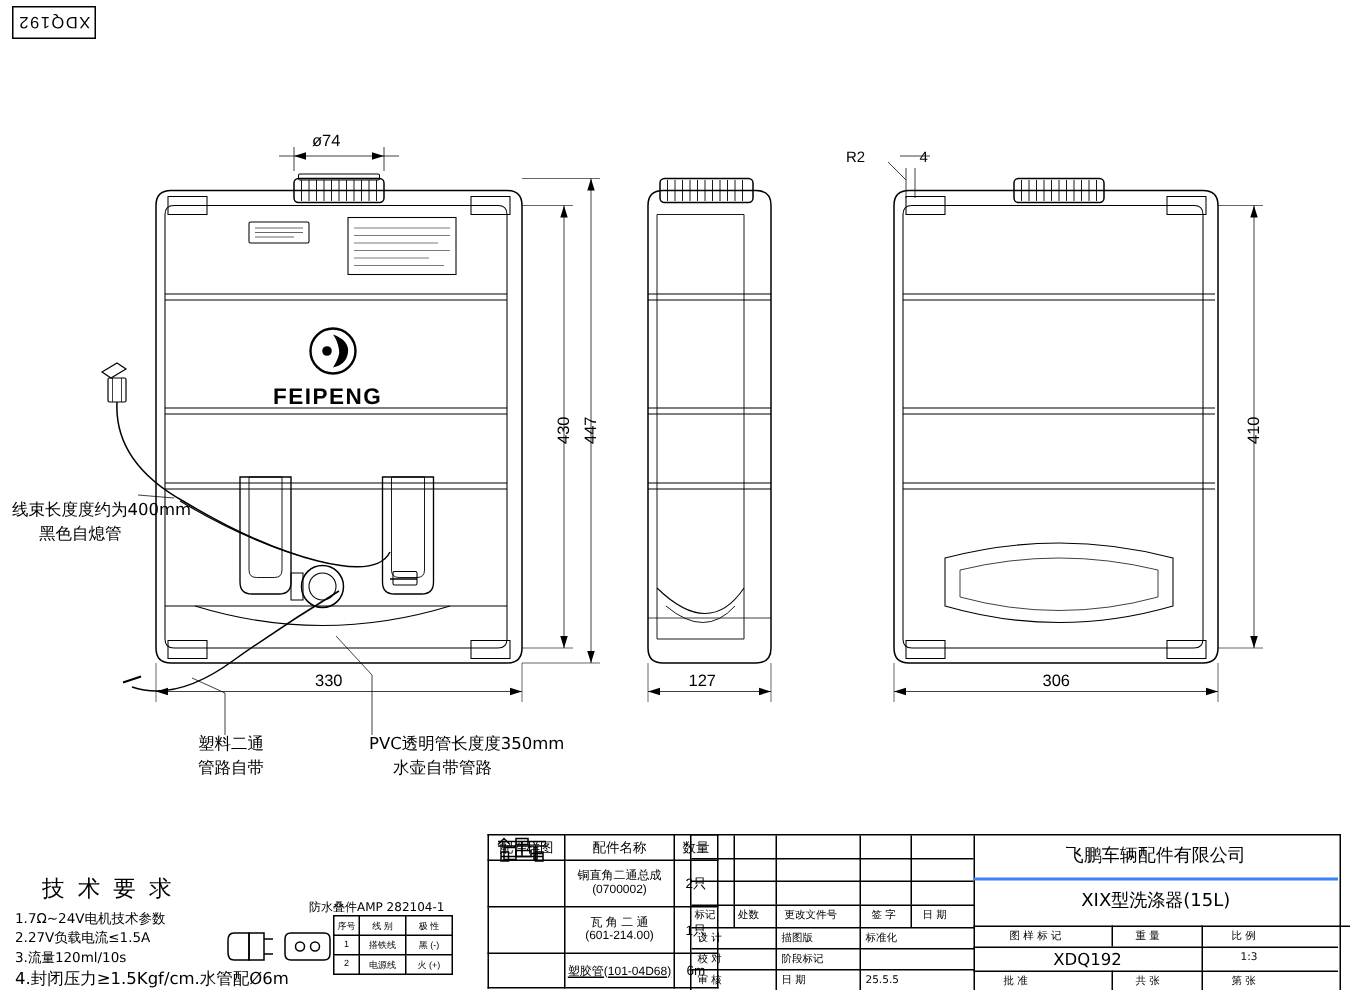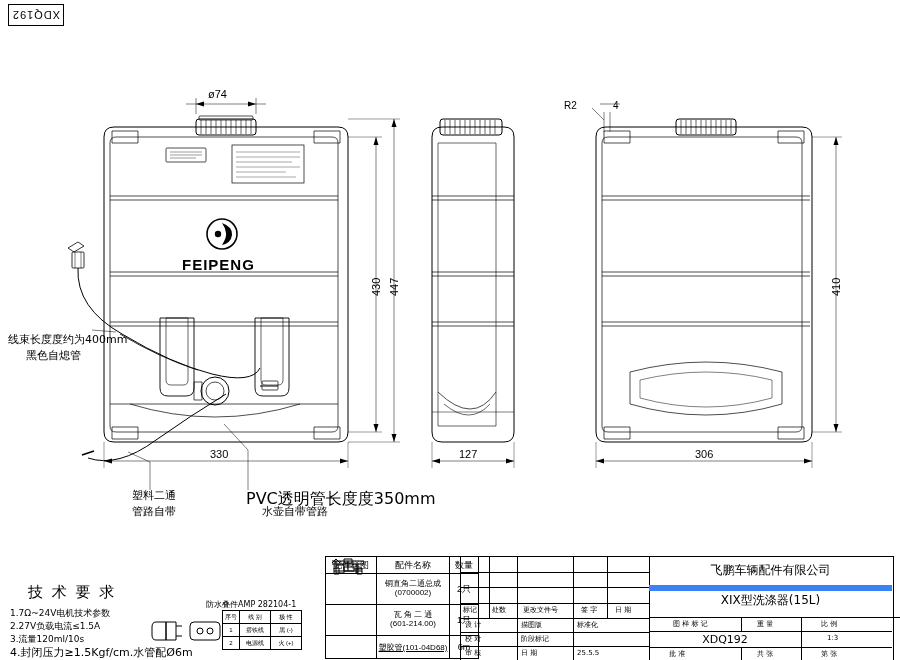--- a/index.html
+++ b/index.html
@@ -223,21 +223,21 @@
 <div class="txt" style="left:830px;top:296px;font-size:11px;transform-origin:0 0;transform:rotate(-90deg);">410</div>
 <div class="txt" style="left:564px;top:100px;font-size:10px;">R2</div>
 <div class="txt" style="left:613px;top:100px;font-size:10px;">4</div>
 
 <div class="txt" style="left:182px;top:256px;font-size:15px;letter-spacing:1px;font-weight:bold;">FEIPENG</div>
 
 <div class="txt cn" style="left:8px;top:334px;font-size:11px;">线束长度度约为400mm</div>
 <div class="txt cn" style="left:26px;top:350px;font-size:11px;">黑色自熄管</div>
 <div class="txt cn" style="left:132px;top:490px;font-size:11px;">塑料二通</div>
 <div class="txt cn" style="left:132px;top:506px;font-size:11px;">管路自带</div>
-<div class="txt cn" style="left:246px;top:490px;font-size:16px;">PVC透明管长度度350mm</div>
+<div class="txt cn" style="left:246px;top:490px;font-size:11px;">PVC透明管长度度350mm</div>
 <div class="txt cn" style="left:262px;top:506px;font-size:11px;">水壶自带管路</div>
 
 <div class="txt cn" style="left:28px;top:584px;font-size:15px;letter-spacing:2px;">技 术 要 求</div>
 <div class="txt cn" style="left:10px;top:608px;font-size:9px;">1.7Ω~24V电机技术参数</div>
 <div class="txt cn" style="left:10px;top:621px;font-size:9px;">2.27V负载电流≤1.5A</div>
 <div class="txt cn" style="left:10px;top:634px;font-size:9px;">3.流量120ml/10s</div>
 <div class="txt cn" style="left:10px;top:647px;font-size:11px;">4.封闭压力≥1.5Kgf/cm.水管配Ø6m</div>
 
 <div class="txt cn" style="left:206px;top:600px;font-size:8px;">防水叠件AMP 282104-1</div>
 <svg width="120" height="50" style="left:150px;top:612px;">
@@ -368,21 +368,21 @@
   </div>
 
   <div class="abs" style="left:0;top:89px;width:188px;height:14px;border-right:1px solid #000;">
     <div class="ln" style="left:56px;top:0;width:1px;height:14px;"></div>
     <div class="ln" style="left:112px;top:0;width:1px;height:14px;"></div>
     <div class="txt cn tiny" style="left:4px;top:3px;">审 核</div>
     <div class="txt cn tiny" style="left:60px;top:3px;">日 期</div>
     <div class="txt cn tiny" style="left:116px;top:3px;">25.5.5</div>
   </div>
 
-  <div class="abs" style="left:188px;top:0;width:243px;height:28px;border-bottom:6px solid #3b82f6;">
+  <div class="abs" style="left:188px;top:0;width:243px;height:28px;border-bottom:2px solid #3b82f6;">
     <div class="txt cn" style="left:0;top:7px;width:243px;text-align:center;font-size:12px;">飞鹏车辆配件有限公司</div>
   </div>
   <div class="abs" style="left:188px;top:28px;width:243px;height:32px;border-bottom:1px solid #000;padding-left:20px;">
     <div class="txt cn" style="left:0;top:9px;width:243px;text-align:center;font-size:12px;">XIX型洗涤器(15L)</div>
   </div>
   <div class="abs" style="left:188px;top:60px;width:243px;height:14px;border-bottom:1px solid #000;">
     <div class="ln" style="left:92px;top:0;width:1px;height:14px;"></div>
     <div class="ln" style="left:152px;top:0;width:1px;height:14px;"></div>
     <div class="txt cn tiny" style="left:24px;top:3px;">图 样 标 记</div>
     <div class="txt cn tiny" style="left:108px;top:3px;">重 量</div>

